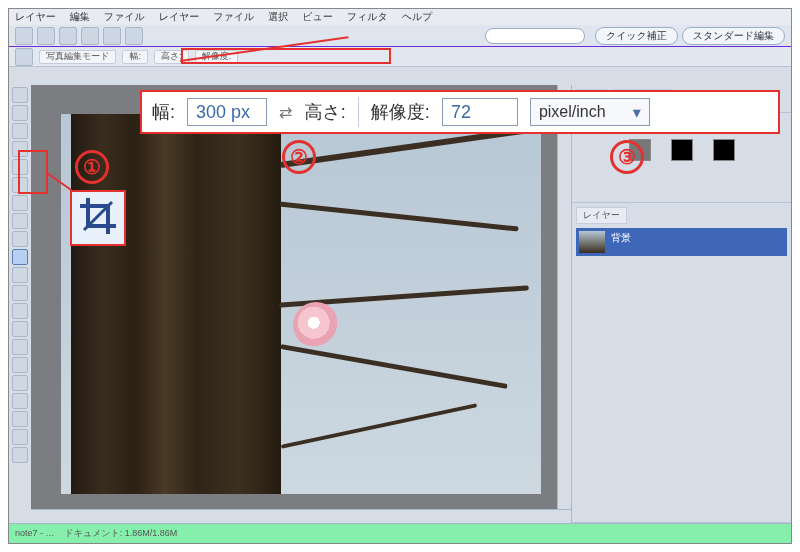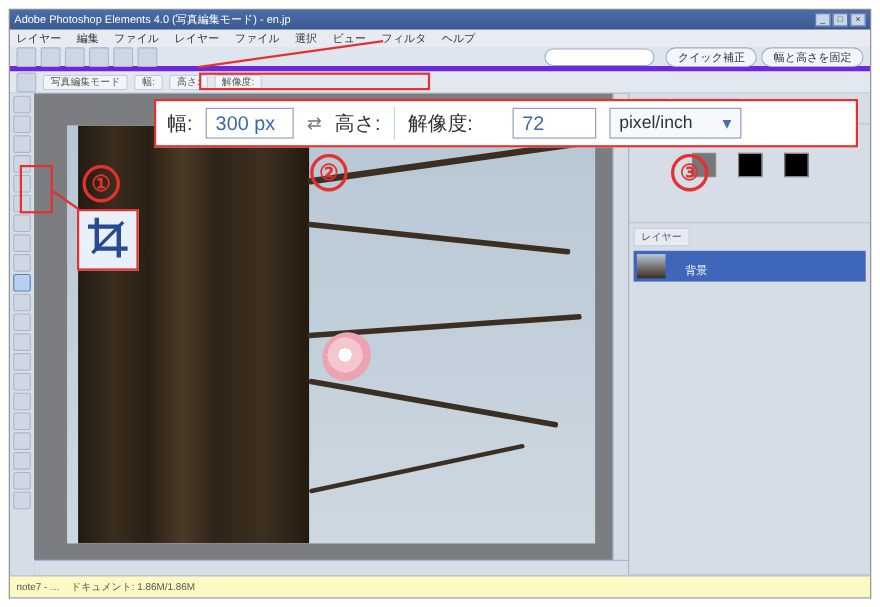--- a/index.html
+++ b/index.html
@@ -3,21 +3,21 @@
 <meta charset="utf-8">
 <style>
   * { box-sizing: border-box; margin: 0; padding: 0; font-family: "MS PGothic", sans-serif; }
   body { background: #fff; width: 800px; height: 552px; position: relative; overflow: hidden; }
   .app { position: absolute; left: 8px; top: 8px; right: 8px; bottom: 8px; border: 1px solid #888; background: #d6dde7; }
   .titlebar { height: 18px; background: linear-gradient(#4a6ea9,#3a5a8f); display:flex; align-items:center; padding:0 4px; }
   .titlebar-text { color:#fff; font-size:10px; flex:1; white-space:nowrap; overflow:hidden; }
   .winbtns { display:flex; gap:2px; }
   .winbtn { width:14px; height:12px; background:#c8d4e8; border:1px solid #5a78a8; font-size:8px; line-height:10px; text-align:center; color:#333; }
   .menubar { height:16px; background:#e8ecf2; display:flex; align-items:center; padding:0 6px; gap:14px; font-size:10px; color:#333; }
-  .topbtns { height:22px; background:#dfe5ee; display:flex; align-items:center; padding:0 6px; gap:4px; border-bottom:5px solid #6d28d9; }
+  .topbtns { height:22px; background:#dfe5ee; display:flex; align-items:center; padding:0 6px; gap:4px; border-bottom:1px solid #6d28d9; }
   .smallicon { width:18px; height:18px; background:#cdd6e3; border:1px solid #aab6ca; border-radius:2px; }
   .topbtns .spacer { flex:1; }
   .pillbtn { height:18px; padding:0 10px; font-size:10px; background:#f2f5fa; border:1px solid #9aadc9; border-radius:9px; display:flex; align-items:center; color:#334; }
   .searchbox { width:100px; height:16px; background:#fff; border:1px solid #9aadc9; border-radius:8px; margin-right:6px; }
   .optionsbar { height:20px; background:#e3e8f0; display:flex; align-items:center; padding:0 6px; gap:6px; font-size:9px; color:#555; border-bottom:1px solid #b7c3d6; position:relative; }
   .optseg { height:14px; padding:0 6px; background:#f3f5f9; border:1px solid #c3cddd; border-radius:2px; display:flex; align-items:center; }
   .opt-outline { position:absolute; left:172px; top:1px; width:210px; height:16px; border:2px solid #e53030; }
   .workspace { position:absolute; left:0; right:0; top:76px; bottom:20px; display:flex; }
   .toolbox { width:22px; background:#d6dde7; display:flex; flex-direction:column; align-items:center; padding-top:2px; gap:2px; }
   .tool { width:16px; height:16px; background:#cfd7e3; border:1px solid #a9b6ca; border-radius:2px; }
@@ -37,59 +37,51 @@
   .b4{left:218px;top:250px;width:230px;height:5px;transform:rotate(10deg);}
   .b5{left:218px;top:310px;width:200px;height:4px;transform:rotate(-12deg);}
   .flower { position:absolute; left:232px; top:188px; width:46px; height:46px; border-radius:50%;
             background:radial-gradient(circle at 45% 45%,#fff 0 6px,#f6c6cf 6px 16px,#eaa3b3 16px 23px, rgba(0,0,0,0) 24px); }
   .panels { width:220px; background:#d6dde7; border-left:1px solid #aab6ca; display:flex; flex-direction:column; }
   .panel { border-bottom:1px solid #b7c3d6; padding:4px; font-size:10px; color:#444; }
   .tabstrip { display:flex; gap:4px; font-size:9px; color:#556; }
   .tab { padding:1px 6px; background:#e8ecf2; border:1px solid #c3cddd; }
   .swatchrow { display:flex; gap:20px; margin-top:22px; justify-content:center; }
   .swatch { width:22px;height:22px; border:1px solid #888; }
-  .layerrow { display:flex; align-items:flex-end; gap:18px; background:#3e66b9; color:#fff; padding:3px; margin:4px 0; }
+  .layerrow { display:flex; align-items:flex-start; gap:6px; background:#3e66b9; color:#fff; padding:3px; margin:4px 0; }
   .thumb { width:26px; height:22px; background:linear-gradient(#b7c7d4,#3a2d1e); }
-  .statusbar { position:absolute; left:0; right:0; bottom:0; height:20px; background:#fef9c3; border-top:1px solid #aab6ca; font-size:9px; color:#555; padding:3px 6px; }
+  .statusbar { position:absolute; left:0; right:0; bottom:0; height:20px; background:#86efac; border-top:1px solid #aab6ca; font-size:9px; color:#555; padding:3px 6px; }
 
   
   .callout { position:absolute; border:2px solid #e53030; pointer-events:none; }
   .callout-tool { left:18px; top:150px; width:30px; height:44px; }
   .callout-crop { left:70px; top:190px; width:56px; height:56px; background:#e7f0fb; display:flex; align-items:center; justify-content:center; pointer-events:auto; }
   .crop-icon-big svg { width:40px; height:40px; }
   .circ { position:absolute; width:34px; height:34px; border:3px solid #e53030; border-radius:50%; color:#e53030; font-size:20px; font-weight:bold; display:flex; align-items:center; justify-content:center; background:rgba(255,255,255,0); pointer-events:none; }
   .c1{left:75px; top:150px;}
   .c2{left:282px; top:140px;}
   .c3{left:610px; top:140px;}
   .lead { position:absolute; background:#e53030; height:2px; transform-origin:left center; }
   .lead1{left:47px; top:172px; width:30px; transform:rotate(35deg);}  
   .lead2{left:180px; top:60px; width:170px; transform:rotate(-8deg);} 
 
   .zoombar { position:absolute; left:140px; top:90px; width:640px; height:44px; background:#fff; border:2px solid #e53030; display:flex; align-items:center; padding:0 10px; gap:12px; font-size:18px; color:#333; }
   .zoombar .lbl { color:#333; }
   .zoombar input[type=text]{ height:28px; border:1px solid #8a9ab2; padding:12px 8px; font-size:18px; color:#3a6aa8; }
-  .w-in{width:80px;} .h-in{width:80px;} .r-in{width:76px;margin-left:24px;}
+  .w-in{width:80px;} .h-in{width:80px;} .r-in{width:76px;}
   .swap { font-size:16px; color:#777; }
   .sep { width:1px; height:30px; background:#c3cddd; }
   .unitsel { width:120px; height:28px; border:1px solid #8a9ab2; background:#f6f8fb; display:flex; align-items:center; justify-content:space-between; padding:0 8px; font-size:16px; color:#333; }
   .chev { color:#4a6ea9; }
 
 </style>
 </head>
 <body>
 
 <div class="app">
-  <div class="titlebar">
-    <span class="titlebar-text">Adobe Photoshop Elements 4.0 (写真編集モード) - en.jp</span>
-    <div class="winbtns">
-      <div class="winbtn">_</div>
-      <div class="winbtn">□</div>
-      <div class="winbtn">×</div>
-    </div>
-  </div>
 
   <div class="menubar">
     <span>レイヤー</span>
     <span>編集</span>
     <span>ファイル</span>
     <span>レイヤー</span>
     <span>ファイル</span>
     <span>選択</span>
     <span>ビュー</span>
     <span>フィルタ</span>
@@ -102,21 +94,21 @@
     <div class="smallicon"></div>
     <div class="smallicon"></div>
     <div class="smallicon"></div>
     <div class="smallicon"></div>
     <div class="spacer"></div>
     <div class="searchbox" title="キーワード入力"></div>
     <div class="pillbtn">
         <span>クイック補正</span>
       </div>
     <div class="pillbtn">
-        <span>幅と高さを固定</span>
+        <span>スタンダード編集</span>
       </div>
   </div>
 
   <div class="optionsbar">
     <div class="smallicon"></div>
     <div class="optseg">写真編集モード</div>
     <div class="optseg">幅: </div>
     <div class="optseg">高さ:</div>
     <div class="optseg">解像度:</div>
     <div class="opt-outline"></div>

